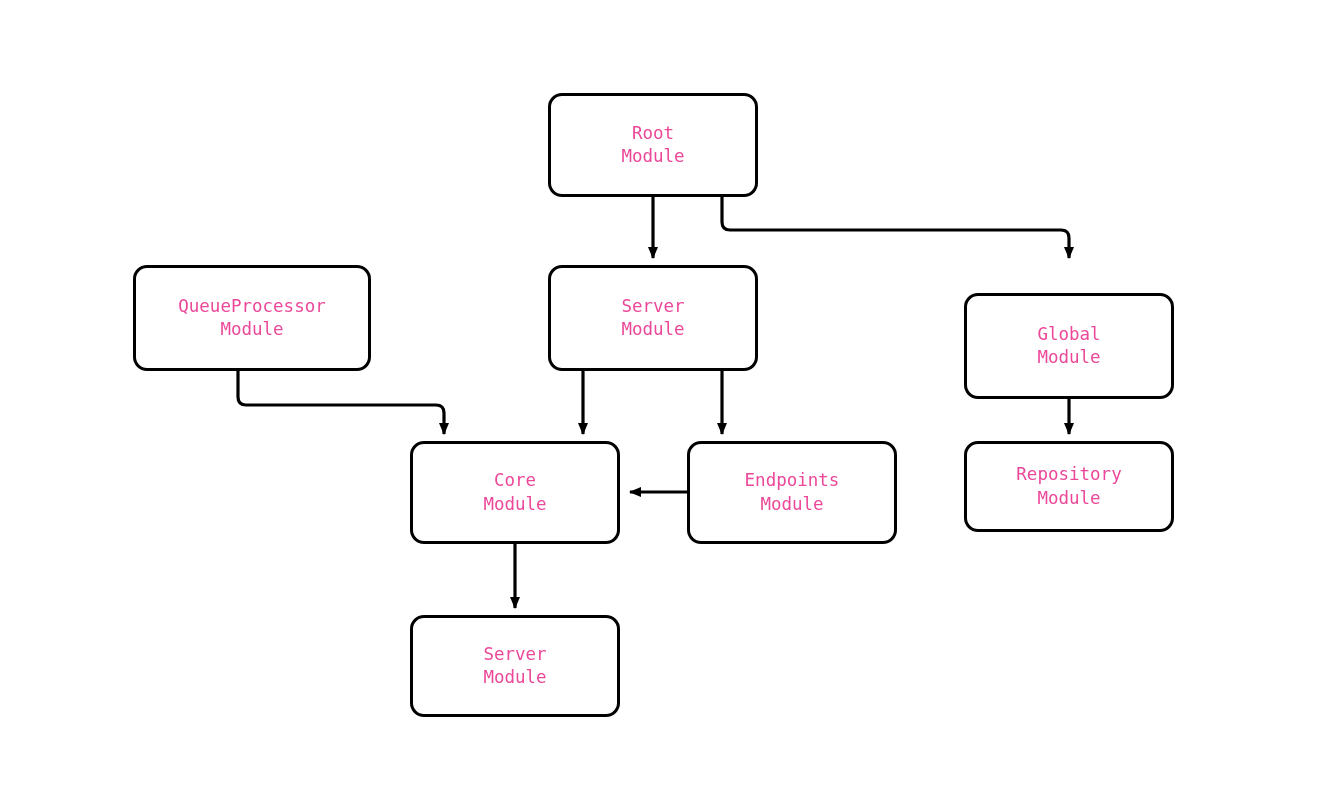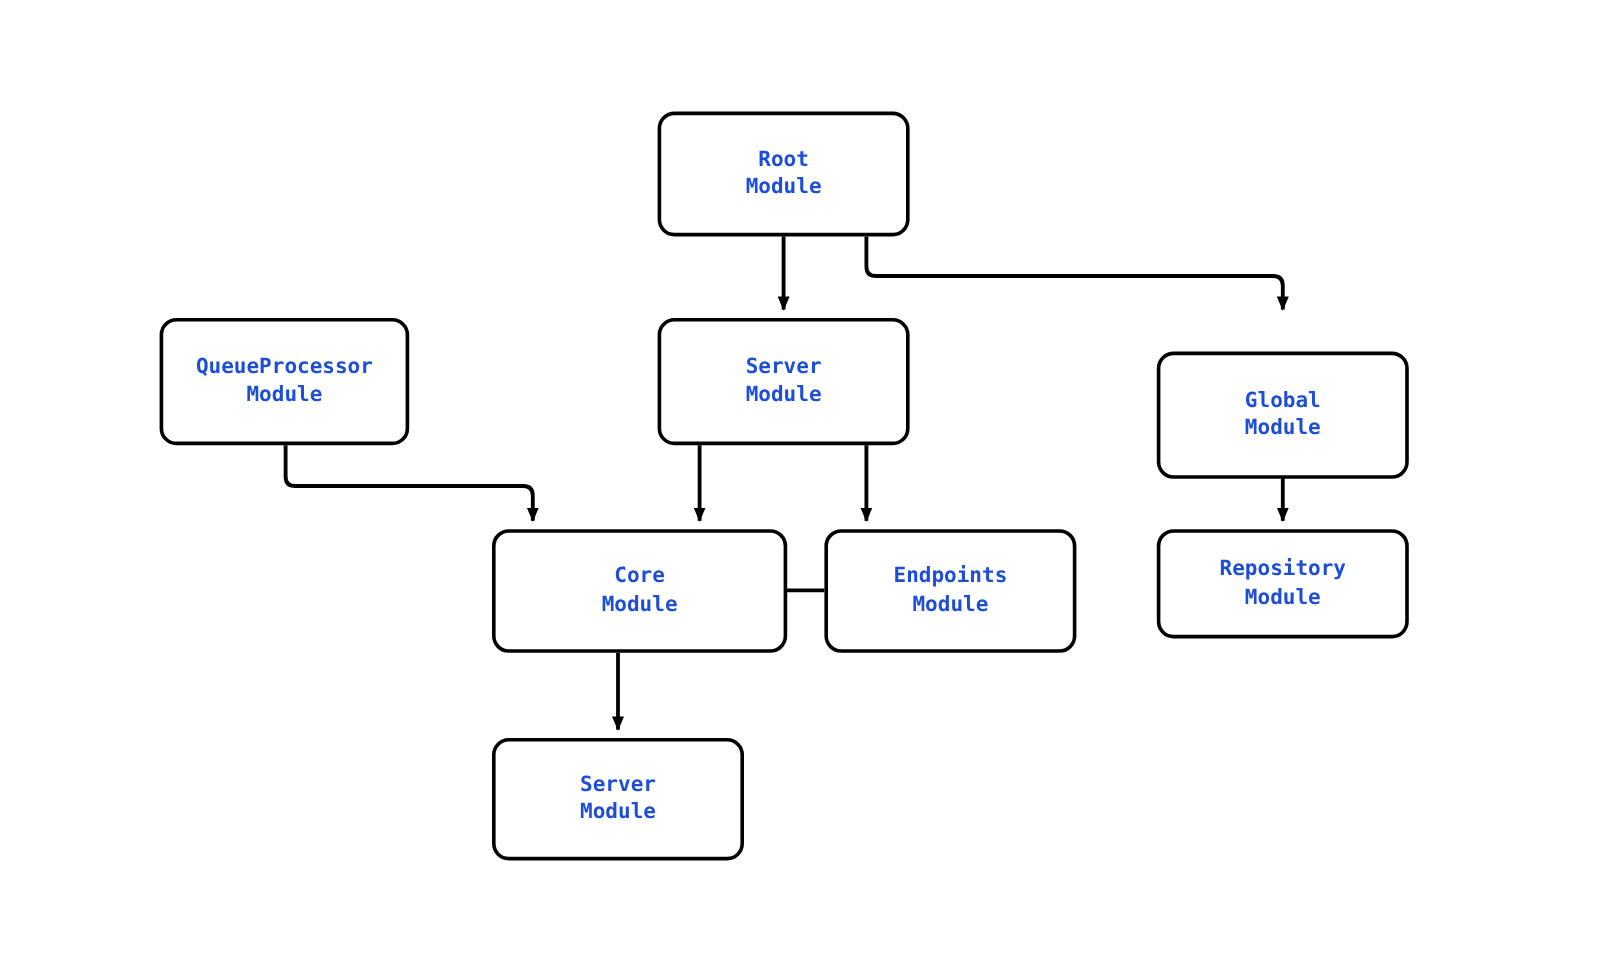--- a/index.html
+++ b/index.html
@@ -36,23 +36,23 @@
     border-radius: 14px;
     display: flex;
     flex-direction: column;
     align-items: center;
     justify-content: center;
     z-index: 2;
   }
   .node-label {
     font-family: "DejaVu Sans Mono", "Liberation Mono", monospace;
     font-size: 17.5px;
-    font-weight: 700;
+    font-weight: 400;
     line-height: 1.32;
-    color: #1d4ed8;
+    color: #ec4899;
     text-align: center;
     white-space: pre;
     letter-spacing: 0px;
   }
 </style>
 </head>
 <body>
 
 <div id="diagram-canvas">
 
@@ -72,36 +72,36 @@
         <path d="M 1069 371 L 1069 434" marker-end="url(#arrow-down)"></path>
         <path d="M 515 544 L 515 608" marker-end="url(#arrow-down)"></path>
       </g>
   </svg>
 
   <div class="node" style="left: 548px; top: 93px; width: 210px; height: 104px; border-color: rgb(0, 0, 0); background: rgb(255, 255, 255);">
     <span class="node-label">Root</span>
     <span class="node-label">Module</span>
   </div>
 
-  <div class="node" style="left: 133px; top: 265px; width: 208px; height: 106px; border-color: rgb(0, 0, 0); background: rgb(255, 255, 255);">
+  <div class="node" style="left: 133px; top: 265px; width: 238px; height: 106px; border-color: rgb(0, 0, 0); background: rgb(255, 255, 255);">
     <span class="node-label">QueueProcessor</span>
     <span class="node-label">Module</span>
   </div>
 
   <div class="node" style="left: 548px; top: 265px; width: 210px; height: 106px; border-color: rgb(0, 0, 0); background: rgb(255, 255, 255);">
     <span class="node-label">Server</span>
     <span class="node-label">Module</span>
   </div>
 
   <div class="node" style="left: 964px; top: 265px; width: 210px; height: 106px; border-color: rgb(0, 0, 0); background: rgb(255, 255, 255); margin-top: 28px;">
     <span class="node-label">Global</span>
     <span class="node-label">Module</span>
   </div>
 
-  <div class="node" style="left: 410px; top: 441px; width: 246px; height: 103px; border-color: rgb(0, 0, 0); background: rgb(255, 255, 255);">
+  <div class="node" style="left: 410px; top: 441px; width: 210px; height: 103px; border-color: rgb(0, 0, 0); background: rgb(255, 255, 255);">
     <span class="node-label">Core</span>
     <span class="node-label">Module</span>
   </div>
 
   <div class="node" style="left: 687px; top: 441px; width: 210px; height: 103px; border-color: rgb(0, 0, 0); background: rgb(255, 255, 255);">
     <span class="node-label">Endpoints</span>
     <span class="node-label">Module</span>
   </div>
 
   <div class="node" style="left: 964px; top: 441px; width: 210px; height: 91px; border-color: rgb(0, 0, 0); background: rgb(255, 255, 255);">

